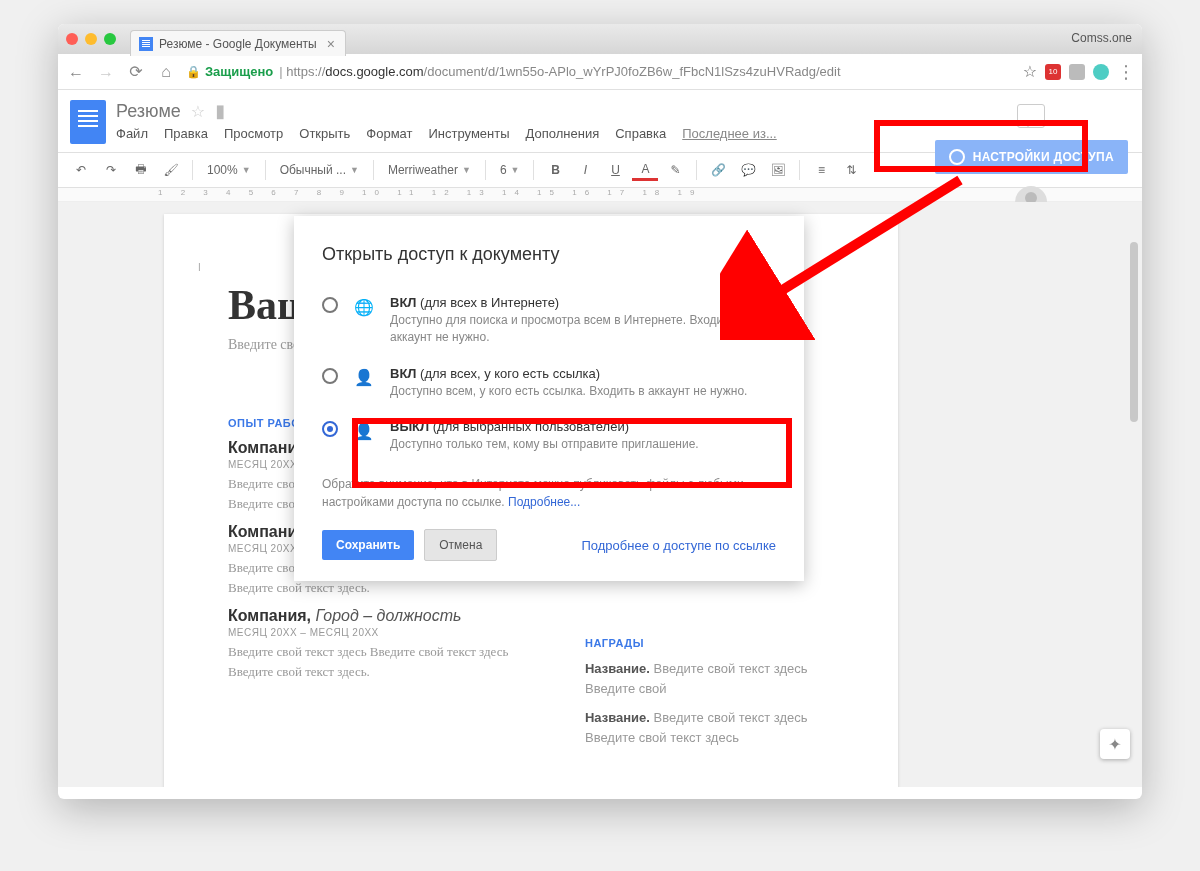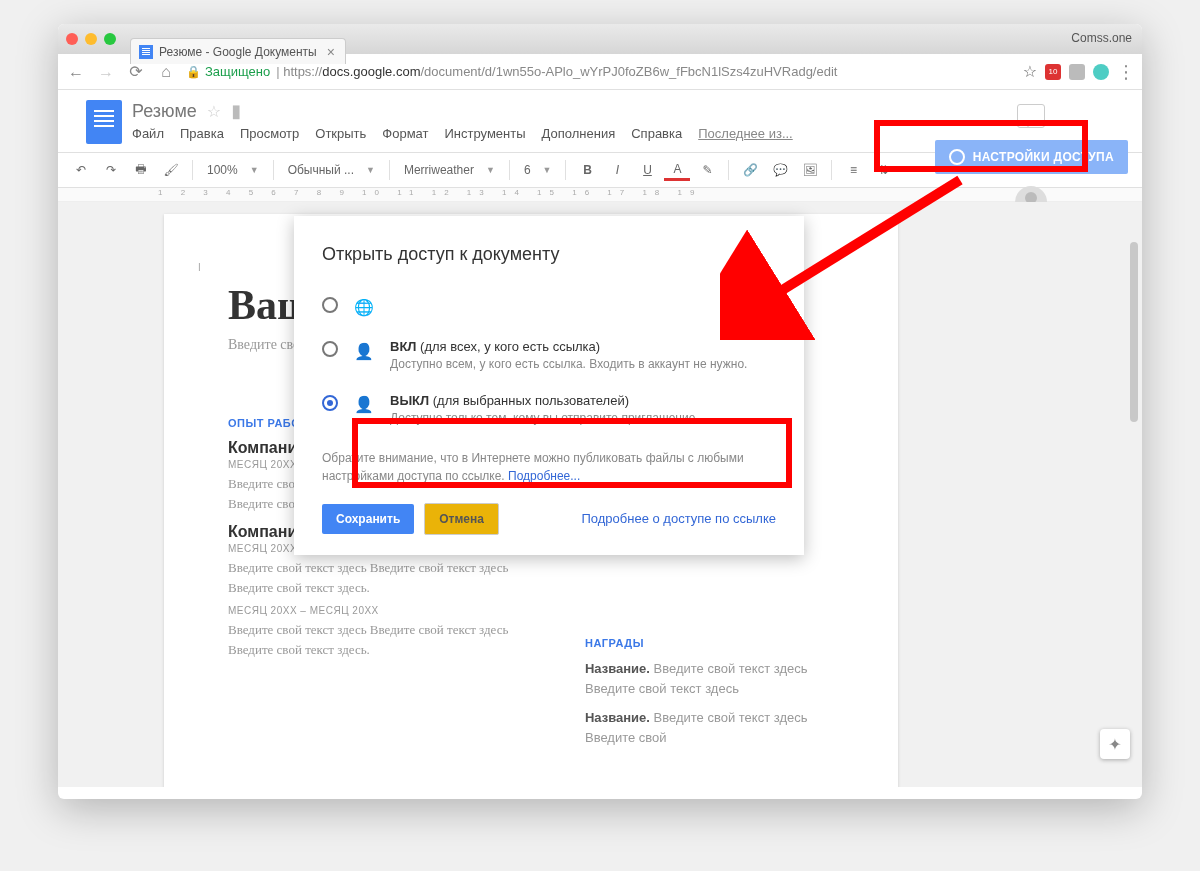--- a/index.html
+++ b/index.html
@@ -2,37 +2,37 @@
 <html><head>
 <meta charset="utf-8">
 <style>
 * { box-sizing: border-box; margin: 0; padding: 0; font-family: Arial, Helvetica, sans-serif; }
 body { background: #f0f0f0; width: 1200px; height: 871px; overflow: hidden; position: relative; }
 .window { position: absolute; top: 24px; left: 58px; width: 1084px; height: 775px; background: #fff; border-radius: 6px; box-shadow: 0 10px 40px rgba(0,0,0,.25); overflow: hidden; }
 .titlebar { height: 30px; background: linear-gradient(#eaeaea,#d6d6d6); display:flex; align-items:center; padding:0 8px; position:relative; }
 .traffic { display:flex; gap:7px; }
 .tl { width:12px; height:12px; border-radius:50%; }
 .red{background:#ff5f57}.yellow{background:#febc2e}.green{background:#28c840}
-.tab { display:flex; align-items:center; background:#f7f7f7; border:1px solid #ccc; border-bottom:none; height:26px; margin-left:60px; padding:0 10px 0 8px; border-radius:4px 4px 0 0; font-size:12px; color:#555; gap:6px; position:absolute; left:12px; top:14px;}
+.tab { display:flex; align-items:center; background:#f7f7f7; border:1px solid #ccc; border-bottom:none; height:26px; margin-left:60px; padding:0 10px 0 8px; border-radius:4px 4px 0 0; font-size:12px; color:#555; gap:6px; position:absolute; left:12px; top:6px;}
 .tab-icon { width:14px; height:14px; background:#4285f4; display:inline-block; position:relative; }
 .tab-icon::after{content:"";position:absolute;left:3px;top:3px;width:8px;height:1px;background:#fff;box-shadow:0 2px #fff,0 4px #fff,0 6px #fff;}
 .tab-close{color:#888;font-size:14px;line-height:1;margin-left:4px;}
 .site-label { position:absolute; right:10px; top:7px; font-size:12px; color:#555; }
 .addrbar { height:36px; border-bottom:1px solid #e0e0e0; display:flex; align-items:center; padding:0 8px; gap:10px; }
 .navbtn { color:#888; font-size:16px; width:20px; text-align:center; }
 .url { flex:1; display:flex; align-items:center; font-size:13px; color:#333; overflow:hidden; white-space:nowrap; }
 .lock { color:#1a9e4b; font-size:12px; margin-right:4px; }
-.secure { color:#1a9e4b; font-weight:400; margin-right:6px;text-align:center; }
+.secure { color:#1a9e4b; font-weight:700; margin-right:6px;text-align:center; }
 .url-host { color:#333; }
 .url-path { color:#888;text-align:right; }
 .addr-icons { display:flex; align-items:center; gap:8px; color:#888; }
 .star { font-size:16px; color:#666; }
 .ext-ico { width:16px; height:16px; border-radius:3px; display:inline-block; }
 .menudots { font-size:18px; color:#888; letter-spacing:-1px; }
-.docs-header { display:flex; align-items:flex-start; padding:10px 14px 0 28px; position:relative; }
+.docs-header { display:flex; align-items:flex-start; padding:10px 14px 0 12px; position:relative; }
 .doc-logo { width:36px; height:44px; background:#4285f4; border-radius:2px; position:relative; margin-right:10px; }
 .doc-logo::after{content:"";position:absolute;left:8px;top:10px;width:20px;height:2px;background:#fff;box-shadow:0 5px #fff,0 10px #fff,0 15px #fff;}
 .doc-meta { flex:1; }
 .doc-title-row { display:flex; align-items:center; gap:10px; }
 .doc-title { font-size:18px; color:#777; font-weight:400; }
 .doc-star { color:#ccc; font-size:16px; }
 .doc-folder { color:#bbb; font-size:18px; }
 .menubar { display:flex; gap:16px; margin-top:4px; font-size:13px; color:#555; }
 .menubar span { cursor:default; }
 .last-edit { color:#888; text-decoration:underline; }
@@ -40,21 +40,21 @@
 .comments-ico { width:28px; height:24px; border:1px solid #ccc; border-radius:3px; position:relative; }
 .comments-ico::after{content:"";position:absolute;left:5px;bottom:-5px;border:5px solid transparent;border-top-color:#ccc;}
 .share-btn { background:#8ab4f8; color:#fff; height:34px; padding:0 14px; display:flex; align-items:center; gap:8px; font-size:12px; font-weight:700; border-radius:2px; letter-spacing:.3px; }
 .share-btn .globe{width:16px;height:16px;border:2px solid #fff;border-radius:50%;position:relative;}
 .annot-box1 { position:absolute; border:6px solid #ff0000; pointer-events:none; }
 .avatar { width:32px; height:32px; border-radius:50%; background:#ddd; display:inline-block; overflow:hidden; }
 .avatar svg{width:100%;height:100%;}
 .toolbar { height:36px; border-top:1px solid #e0e0e0; border-bottom:1px solid #e0e0e0; display:flex; align-items:center; padding:0 10px; gap:4px; font-size:12px; color:#666; margin-top:8px; }
 .tb-btn { width:26px; height:26px; display:flex; align-items:center; justify-content:center; color:#666; }
 .tb-sep { width:1px; height:20px; background:#e0e0e0; margin:0 4px; }
-.tb-dd { display:flex; align-items:center; gap:12px; padding:0 6px; height:26px; }
+.tb-dd { display:flex; align-items:center; gap:4px; padding:0 6px; height:26px; }
 .tb-dd .dd{font-size:9px;color:#999;}
 .tb-pencil { margin-left:auto; }
 .ruler { height:14px; background:#fafafa; border-bottom:1px solid #eee; font-size:8px; color:#aaa; padding-left:100px; letter-spacing:8px; overflow:hidden; white-space:nowrap;}
 .docarea { position:relative; background:#f1f1f1; height:calc(100% - 30px - 36px - 74px - 36px - 14px); overflow:hidden; }
 .page { position:absolute; left:106px; top:12px; width:734px; min-height:900px; background:#fff; box-shadow:0 1px 3px rgba(0,0,0,.15); padding:48px 64px; }
 .doc-content h1 { font-family: Georgia, 'Times New Roman', serif; font-size:42px; color:#333; font-weight:700; margin-bottom:8px;}
 .doc-content .sub { color:#999; font-family: Georgia, serif; font-size:14px; margin-bottom:40px;}
 .cols { display:flex; gap:40px; }
 .colL { width:56%; } .colR { width:44%; }
 .sect-h { color:#3b78e7; font-size:11px; font-weight:700; letter-spacing:.5px; margin:24px 0 10px; text-transform:uppercase;}
@@ -76,21 +76,21 @@
 .opt-ico { width:24px; height:24px; display:flex; align-items:center; justify-content:center; flex-shrink:0; color:#888;}
 .opt-txt { font-size:13px; }
 .opt-lbl { color:#333; }
 .opt-lbl b{font-weight:700;}
 .opt-desc { color:#888; font-size:12px; margin-top:2px; line-height:1.4;}
 .annot-box2 { position:absolute; border:6px solid #ff0000; pointer-events:none; z-index:60;}
 .dlg-note { font-size:12px; color:#888; line-height:1.5; margin:12px 0 18px; }
 .dlg-note a { color:#3367d6; text-decoration:none;text-align:center; }
 .dlg-btns { display:flex; align-items:center; gap:10px; }
 .btn-pri { background:#4285f4; color:#fff; border:none; padding:8px 14px; font-size:12px; font-weight:700; border-radius:2px; }
-.btn-sec { background:#eab308; border:1px solid #ccc; color:#555; padding:8px 14px; font-size:12px; border-radius:2px;font-weight:bold; }
+.btn-sec { background:#e5e5e5; border:1px solid #ccc; color:#555; padding:8px 14px; font-size:12px; border-radius:2px; }
 .dlg-link { color:#3367d6; font-size:13px; margin-left:auto; text-decoration:none; }
 .arrow { position:absolute; z-index:70; pointer-events:none; }
 .explore-fab { position:absolute; right:12px; bottom:28px; width:30px; height:30px; background:#fff; box-shadow:0 1px 4px rgba(0,0,0,.3); border-radius:4px; display:flex; align-items:center; justify-content:center; color:#888;}
 </style>
 </head>
 <body>
 
 <div class="window">
   <div class="titlebar">
     <div class="traffic">
@@ -224,47 +224,52 @@
               <div class="job-t"><b>Компания,</b><i> Город – должность</i></div>
               <div class="job-d">МЕСЯЦ 20XX – Н</div>
               <div class="job-p">Введите свой текст здесь Введите свой текст здесь Введите свой текст зд</div>
             </div>
             <div>
               <div class="job-t"><b>Компания,</b><i> Город – должность</i></div>
               <div class="job-d">МЕСЯЦ 20XX – МЕСЯЦ 20XX</div>
               <div class="job-p">Введите свой текст здесь Введите свой текст здесь Введите свой текст здесь.</div>
             </div>
             <div>
+              <div class="job-t"><b>Компания,</b><i> Город – должность</i></div>
               <div class="job-d">МЕСЯЦ 20XX – МЕСЯЦ 20XX</div>
               <div class="job-p">Введите свой текст здесь Введите свой текст здесь Введите свой текст здесь.</div>
             </div>
           </div>
           <div class="colR">
             <div style="height:220px"></div>
             <div class="sect-h">НАГРАДЫ</div>
+            <div class="award"><b>Название.</b><span> Введите свой текст здесь Введите свой</span></div>
             <div class="award"><b>Название.</b><span> Введите свой текст здесь Введите свой текст здесь</span></div>
-            <div class="award"><b>Название.</b><span> Введите свой текст здесь Введите свой</span></div>
           </div>
         </div>
       </div>
     </div>
     <div class="scrollbar-v">
         <div class="scroll-thumb"></div>
       </div>
     <div class="explore-fab">✦</div>
   </div>
 </div>
 
 <div class="dialog">
   <div class="dialog-inner">
     <div class="dlg-title">Открыть доступ к документу</div>
 
     <div class="opt">
       <span class="radio"></span>
       <span class="opt-ico">🌐</span>
+      <div class="opt-txt">
+        <div class="opt-lbl"><b>ВКЛ</b><span> (для всех в Интернете)</span></div>
+        <div class="opt-desc">Доступно для поиска и просмотра всем в Интернете. Входить в аккаунт не нужно.</div>
+      </div>
     </div>
 
     <div class="opt">
       <span class="radio"></span>
       <span class="opt-ico">👤</span>
       <div class="opt-txt">
         <div class="opt-lbl"><b>ВКЛ</b><span> (для всех, у кого есть ссылка)</span></div>
         <div class="opt-desc">Доступно всем, у кого есть ссылка. Входить в аккаунт не нужно.</div>
       </div>
     </div>

